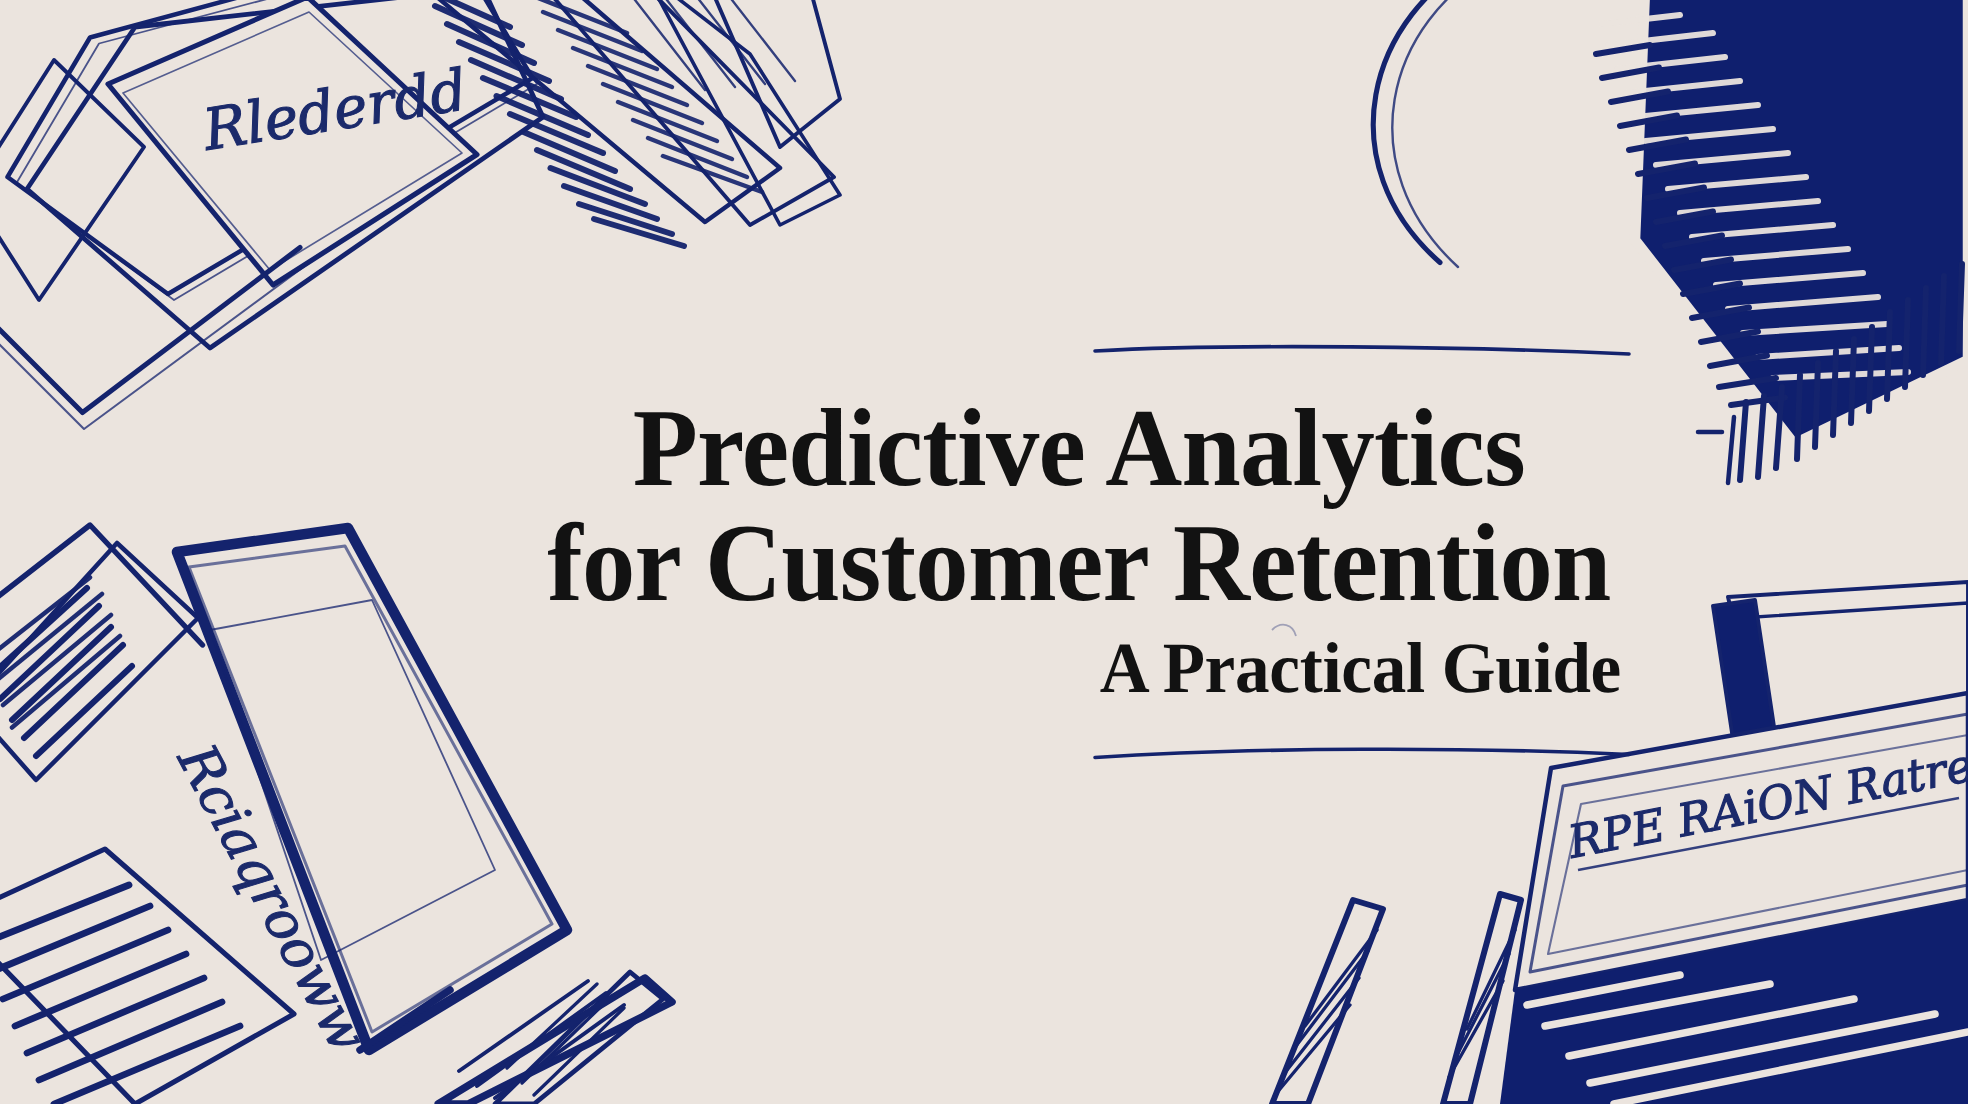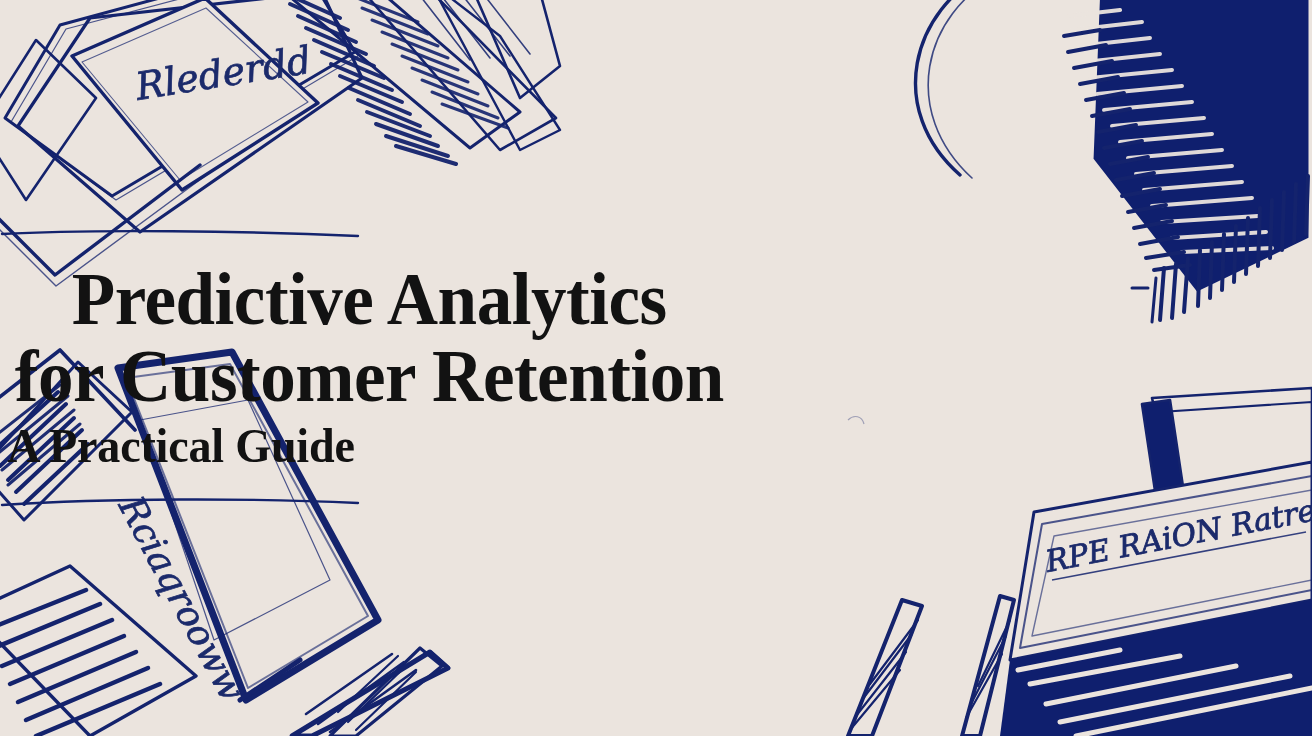--- a/index.html
+++ b/index.html
@@ -24,21 +24,21 @@
     pointer-events: none;
   }
   .center-block {
     position: absolute;
     left: 0;
     top: 0;
     width: 1088px;
     height: 736px;
     display: flex;
     flex-direction: column;
-    align-items: flex-start;
+    align-items: flex-end;
     justify-content: center;
   }
   .rule {
     display: block;
     width: 360px;
     height: 14px;
   }
   .rule-top { margin-bottom: 20px; }
   .rule-bottom { margin-top: 22px; }
   .title {

